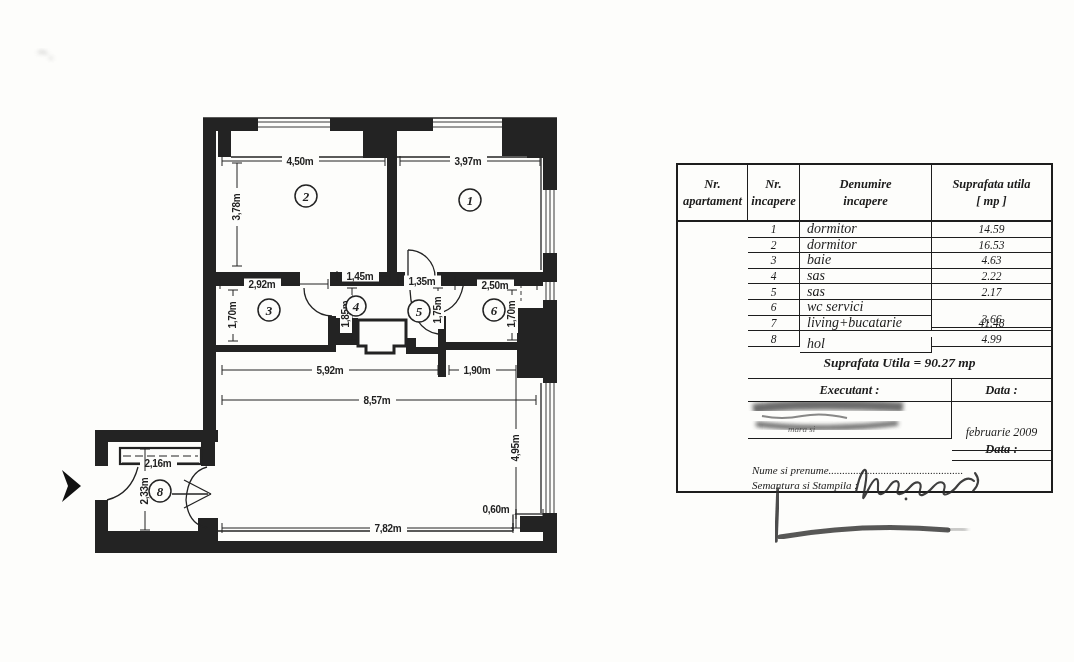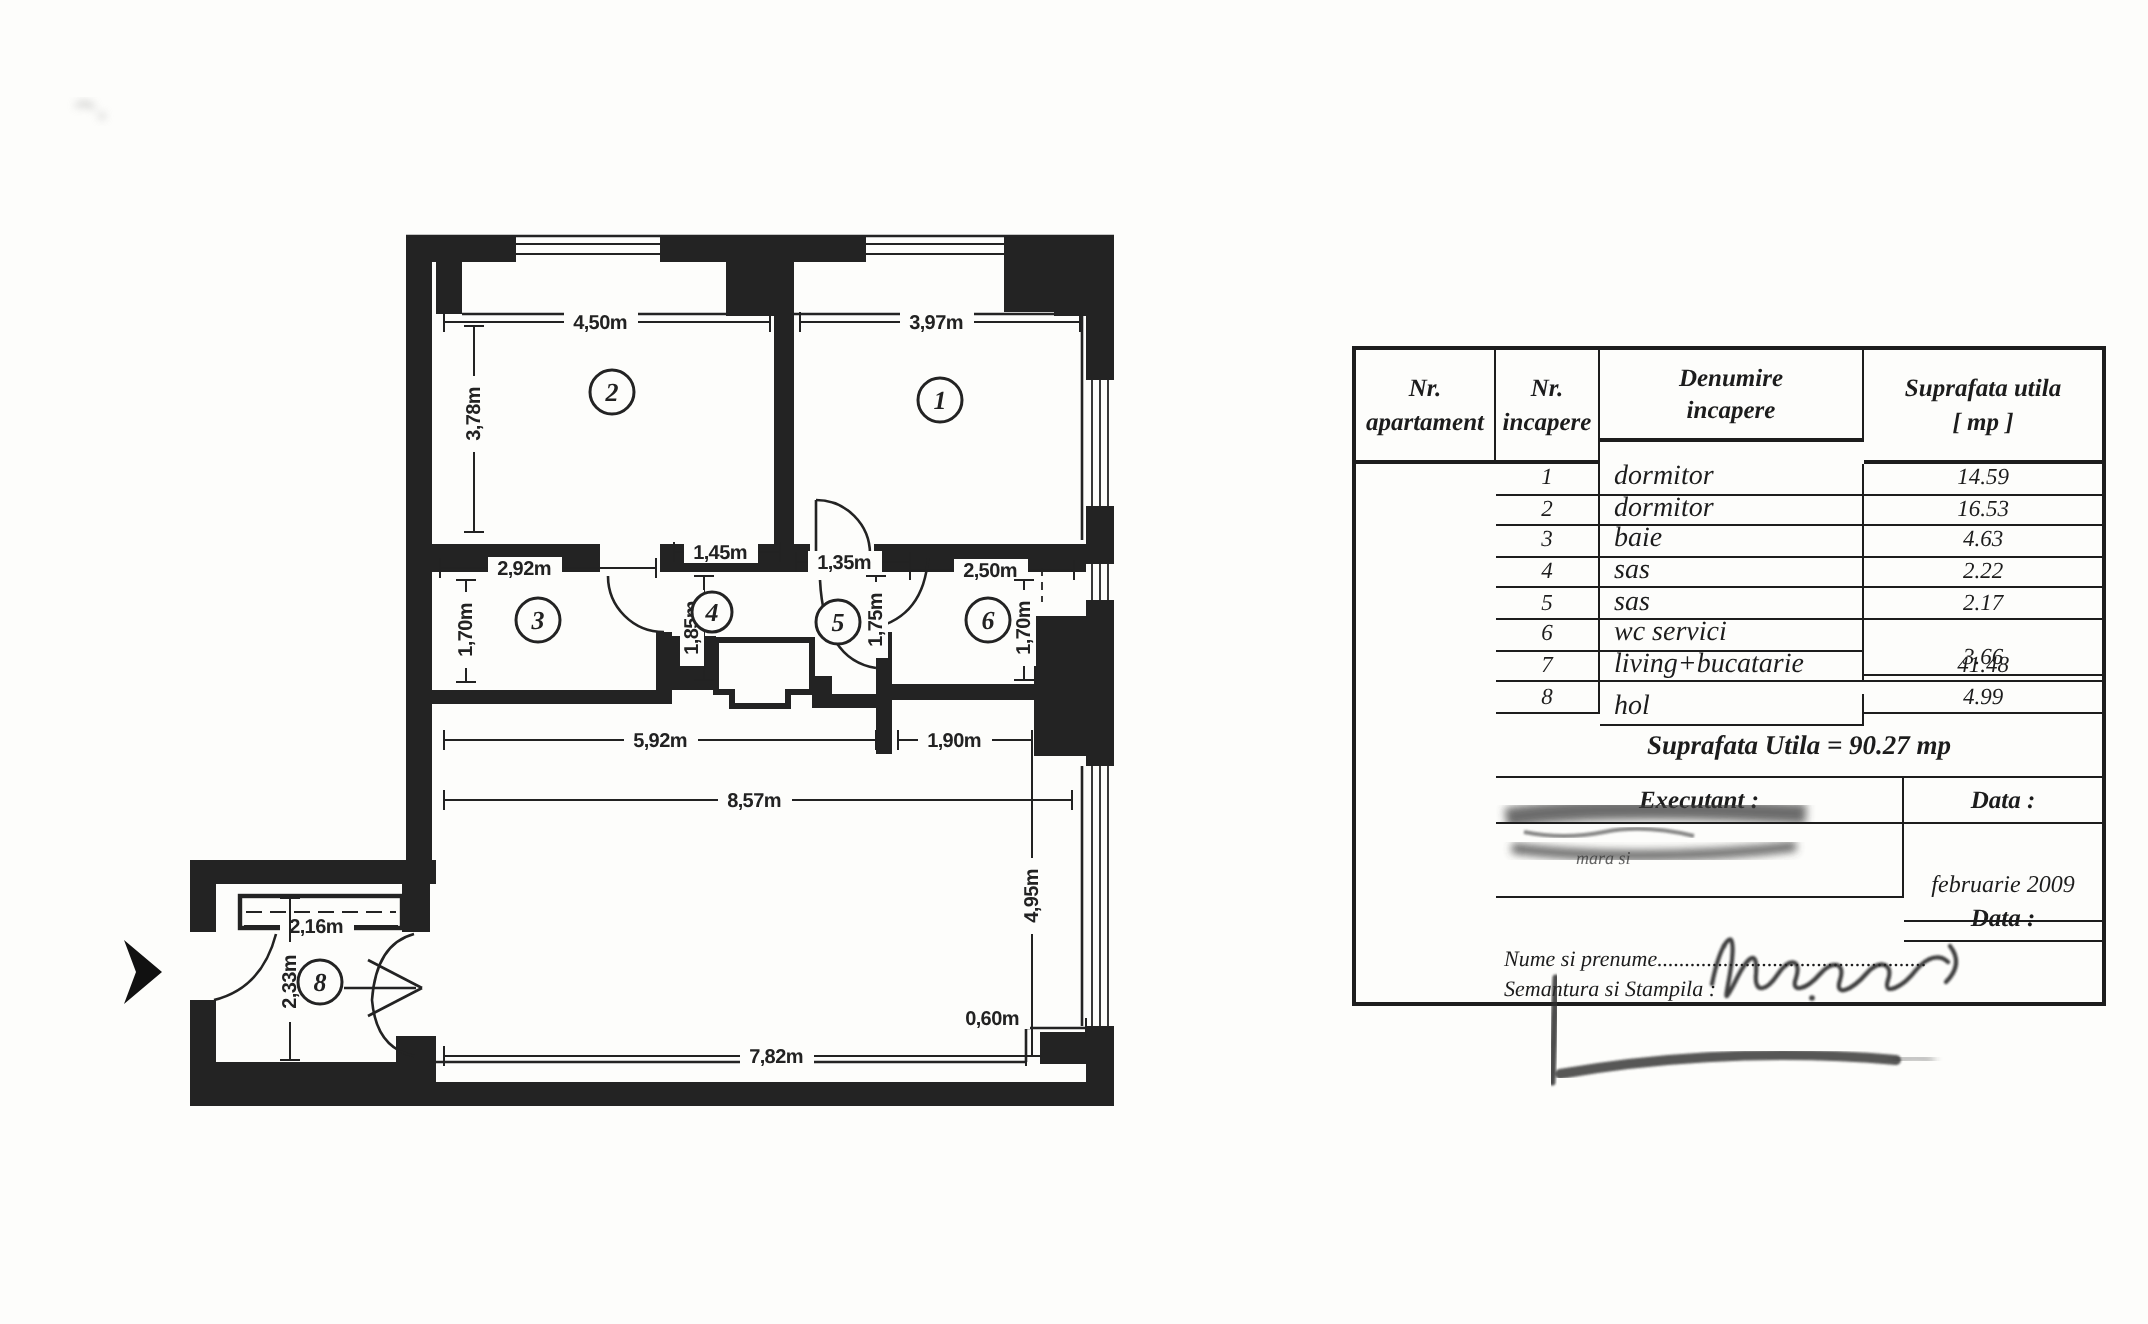--- a/index.html
+++ b/index.html
@@ -8,21 +8,21 @@
   .page{position:absolute;inset:0;}
   svg.plan,svg.ink{position:absolute;left:0;top:0;}
   svg.plan{z-index:1;}
   svg.ink{z-index:4;pointer-events:none;}
   .dimtxt{font-family:"Liberation Sans", sans-serif;font-size:10px;font-weight:bold;fill:#222;letter-spacing:-0.3px;}
   .roomnum{font-family:"Liberation Serif", serif;font-style:italic;font-size:13px;font-weight:bold;fill:#222;}
   .inktxt{font-family:"Liberation Serif", serif;font-style:italic;font-size:9px;fill:#333;opacity:.75;}
 
   
   .tbl{position:absolute;left:676px;top:163px;width:377px;height:330px;box-sizing:border-box;
-       border:2px solid #1d1d1d;z-index:2;margin-top:10px;}
+       border:2px solid #1d1d1d;z-index:2;}
   .cell{position:absolute;box-sizing:border-box;overflow:hidden;}
   .ctr{display:flex;align-items:center;justify-content:center;text-align:center;}
   .bi{font-weight:bold;font-style:italic;}
   .it{font-style:italic;}
   .br15{border-right:1.5px solid #1d1d1d;}
   .br12{border-right:1.2px solid #1d1d1d;}
   .bb20{border-bottom:2px solid #1d1d1d;}
   .bb12{border-bottom:1.2px solid #1d1d1d;}
   .bb15{border-bottom:1.5px solid #1d1d1d;}
   .hdr{font-size:12.5px;line-height:1.3;}
@@ -312,21 +312,21 @@
 <div class="tbl">
 
   <div class="cell ctr hdr bi br15 bb20" style="left:0;top:0;width:70px;height:57px;">
     <div><span>Nr.</span><br>
          <span>apartament</span></div>
   </div>
   <div class="cell ctr hdr bi br15 bb20" style="left:70px;top:0;width:52px;height:57px;">
     <div><span>Nr.</span><br>
          <span>incapere</span></div>
   </div>
-  <div class="cell ctr hdr bi br15 bb20" style="left:122px;top:0;width:132px;height:46px;">
+  <div class="cell ctr hdr bi br15 bb20" style="left:122px;top:0;width:132px;height:57px;">
     <div><span>Denumire</span><br>
          <span>incapere</span></div>
   </div>
   <div class="cell ctr hdr bi bb20" style="left:254px;top:0;width:119px;height:57px;">
     <div><span>Suprafata utila</span><br>
          <span>[ mp ]</span></div>
   </div>
 
 
   <div class="cell ctr it rowtxt br12 bb12" style="left:70px;top:57px;width:52px;height:15.6px;">1</div>

